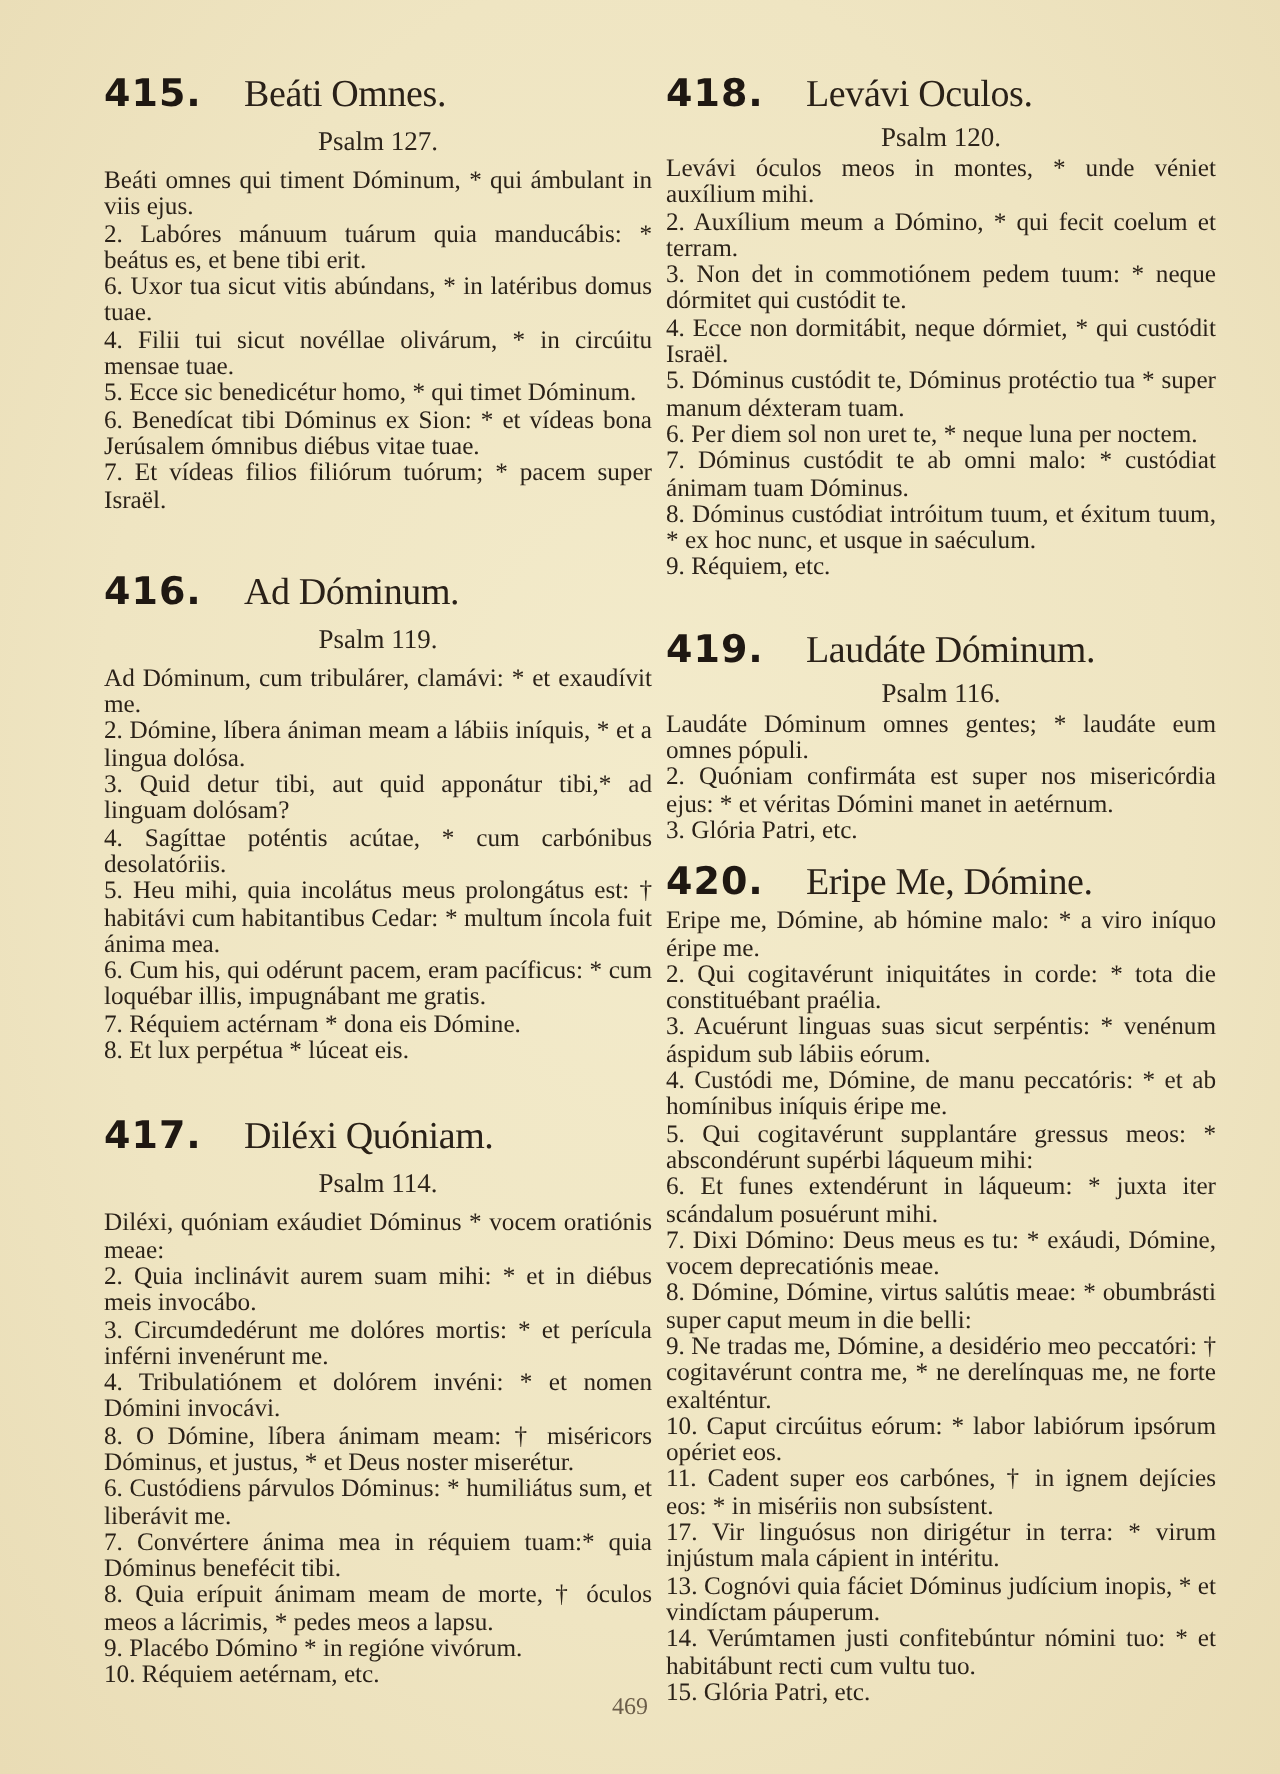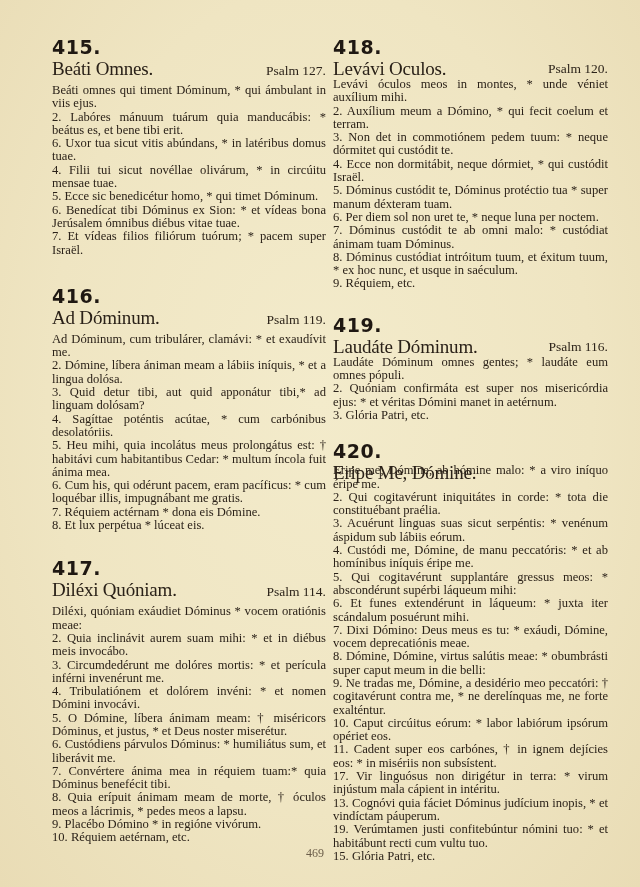--- a/index.html
+++ b/index.html
@@ -27,38 +27,37 @@
       width: 274px;
     }
     .col-left { left: 52px; }
     .col-right { left: 333px; width: 275px; }
 
     .section { margin-bottom: 0; }
     .heading {
       display: flex;
       align-items: baseline;
       height: 24px;
-      flex-direction: column;
     }
     .hymn-number {
       font-family: "DejaVu Sans", sans-serif;
       font-weight: bold;
       font-size: 19px;
       letter-spacing: 0.5px;
       color: #1f1812;
       width: 70px;
       flex: none;
     }
     .hymn-title {
       font-size: 19px;
       color: #2a2118;
       letter-spacing: -0.2px;
     }
     .psalm {
-      text-align: right;
+      text-align: center;
       font-size: 13.5px;
       line-height: 16px;
       margin: 3px 0 5px 0;
       color: #2d241a;
       font-family: Liberation Serif, serif;
     }
     .verses {
       font-size: 12.6px;
       line-height: 13.3px;
       text-align: justify;
@@ -66,21 +65,21 @@
     }
     .verse { margin: 0; }
 
     #s415 { }
     #s416 { margin-top: 28px; }
     #s417 { margin-top: 25px; }
 
     #s418 .psalm { margin: 1px 0 1px 0; }
     #s419 { margin-top: 23px; }
     #s419 .psalm { margin: 1px 0 1px 0; }
-    #s420 { margin-top: 18px; }
+    #s420 { margin-top: 8px; }
     #s420 .psalm { margin: 4px 0 5px 0; }
 
     .page-number {
       position: absolute;
       left: 306px;
       top: 846px;
       font-size: 12px;
       color: #6b5d49;
       font-family: "Liberation Serif", serif;
     }
@@ -131,21 +130,21 @@
       <div class="heading">
         <span class="hymn-number">417.</span>
         <span class="hymn-title">Diléxi Quóniam.</span>
       </div>
       <div class="psalm">Psalm 114.</div>
       <div class="verses">
         <p class="verse">Diléxi, quóniam exáudiet Dóminus * vocem oratiónis meae:</p>
         <p class="verse">2. Quia inclinávit aurem suam mihi: * et in diébus meis invocábo.</p>
         <p class="verse">3. Circumdedérunt me dolóres mortis: * et perícula inférni invenérunt me.</p>
         <p class="verse">4. Tribulatiónem et dolórem invéni: * et nomen Dómini invocávi.</p>
-        <p class="verse">5. O Dómine, líbera ánimam meam: † miséricors Dóminus, et justus, * et Deus noster miserétur.</p>
+        <p class="verse">8. O Dómine, líbera ánimam meam: † miséricors Dóminus, et justus, * et Deus noster miserétur.</p>
         <p class="verse">6. Custódiens párvulos Dóminus: * humiliátus sum, et liberávit me.</p>
         <p class="verse">7. Convértere ánima mea in réquiem tuam:* quia Dóminus benefécit tibi.</p>
         <p class="verse">8. Quia erípuit ánimam meam de morte, † óculos meos a lácrimis, * pedes meos a lapsu.</p>
         <p class="verse">9. Placébo Dómino * in regióne vivórum.</p>
         <p class="verse">10. Réquiem aetérnam, etc.</p>
       </div>
     </div>
 
   </div>
 
@@ -195,21 +194,21 @@
         <p class="verse">4. Custódi me, Dómine, de manu peccatóris: * et ab homínibus iníquis éripe me.</p>
         <p class="verse">5. Qui cogitavérunt supplantáre gressus meos: * abscondérunt supérbi láqueum mihi:</p>
         <p class="verse">6. Et funes extendérunt in láqueum: * juxta iter scándalum posuérunt mihi.</p>
         <p class="verse">7. Dixi Dómino: Deus meus es tu: * exáudi, Dómine, vocem deprecatiónis meae.</p>
         <p class="verse">8. Dómine, Dómine, virtus salútis meae: * obumbrásti super caput meum in die belli:</p>
         <p class="verse">9. Ne tradas me, Dómine, a desidério meo peccatóri: † cogitavérunt contra me, * ne derelínquas me, ne forte exalténtur.</p>
         <p class="verse">10. Caput circúitus eórum: * labor labiórum ipsórum opériet eos.</p>
         <p class="verse">11. Cadent super eos carbónes, † in ignem dejícies eos: * in misériis non subsístent.</p>
         <p class="verse">17. Vir linguósus non dirigétur in terra: * virum injústum mala cápient in intéritu.</p>
         <p class="verse">13. Cognóvi quia fáciet Dóminus judícium inopis, * et vindíctam páuperum.</p>
-        <p class="verse">19. Verúmtamen justi confitebúntur nómini tuo: * et habitábunt recti cum vultu tuo.</p>
+        <p class="verse">14. Verúmtamen justi confitebúntur nómini tuo: * et habitábunt recti cum vultu tuo.</p>
         <p class="verse">15. Glória Patri, etc.</p>
       </div>
     </div>
 
   </div>
 
   <div class="page-number">469</div>
 </div>
 
 </body></html>

